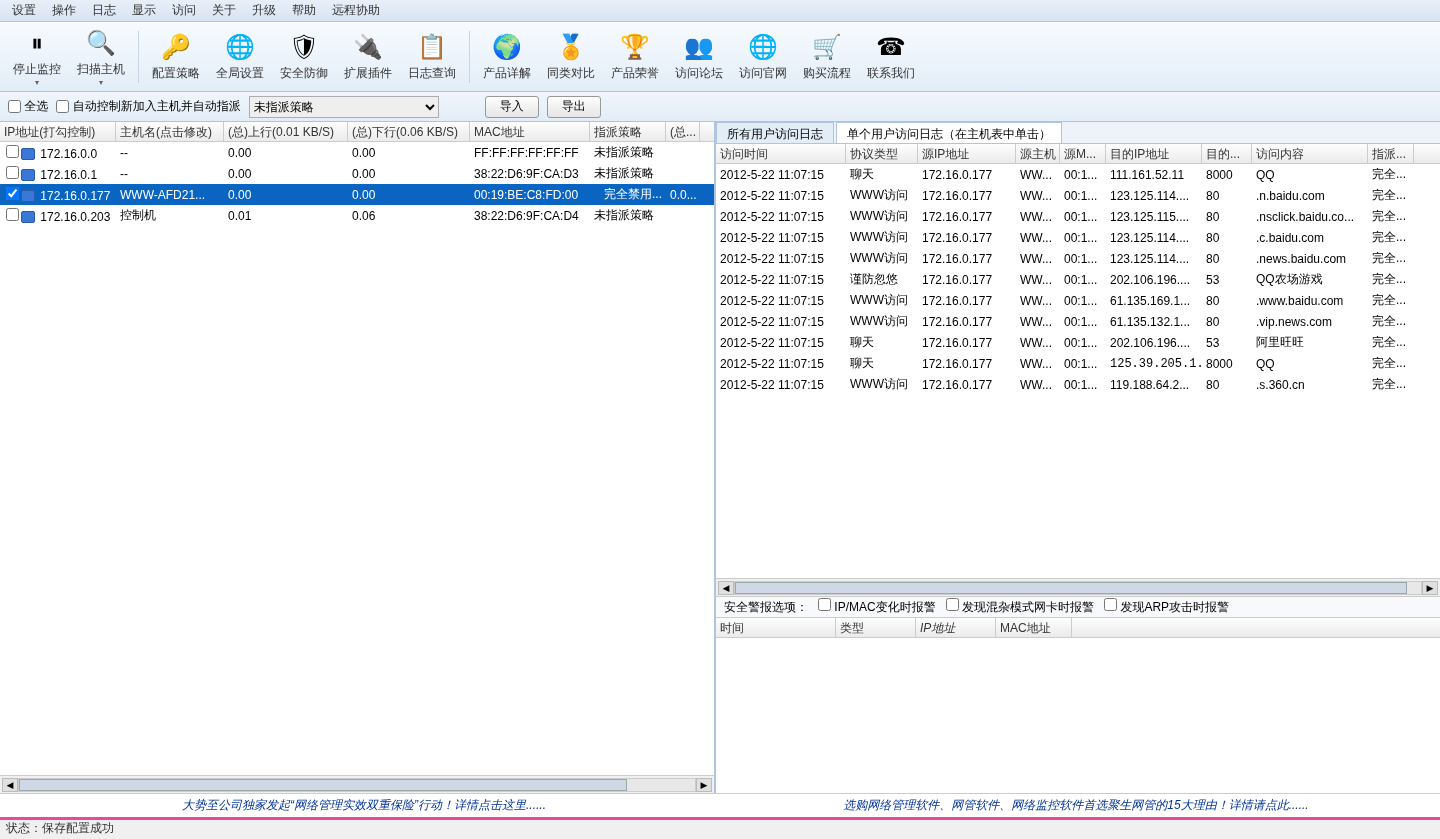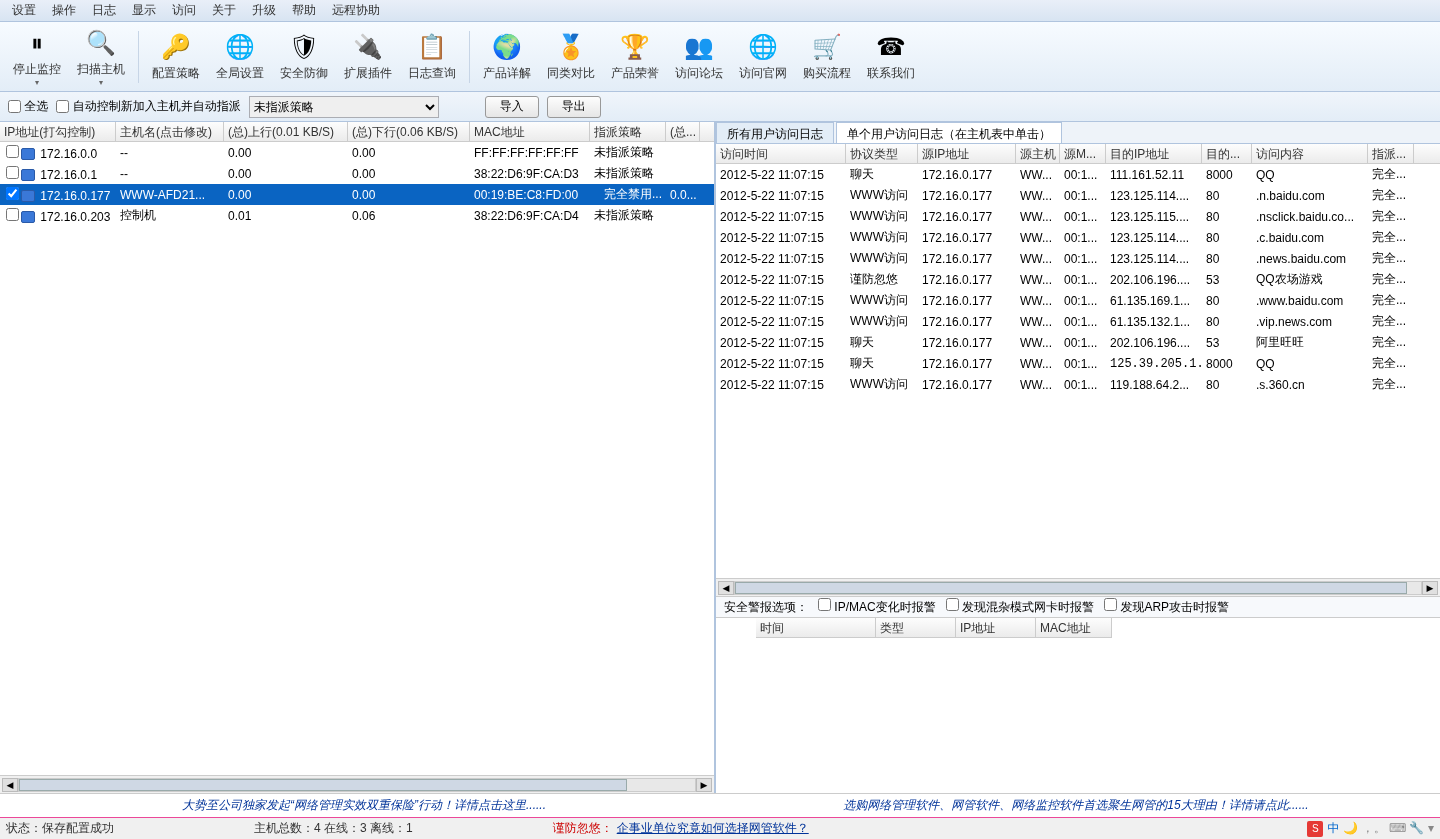--- a/index.html
+++ b/index.html
@@ -28,29 +28,29 @@
 .tablebody { flex: 1; overflow: auto; background: #fff; }
 .tr { display: flex; height: 21px; align-items: center; }
 .tr.selected { background: #0a64c2; color: #fff; }
 .tr .td { padding: 2px 4px; overflow: hidden; white-space: nowrap; }
 .tr input[type=checkbox] { margin-left: 2px; margin-right: 2px; }
 .monicon { display: inline-block; width: 14px; height: 12px; background: #3a78d8; border: 1px solid #2a5aa8; border-radius: 2px; vertical-align: middle; margin-right: 2px; }
 .tabs { display: flex; height: 22px; background: #eef3f9; border-bottom: 1px solid #b0c4de; }
 .tabs .tab { padding: 3px 10px; border: 1px solid #b0c4de; border-bottom: none; background: #e3edf7; margin-right: 2px; cursor: pointer; }
 .tabs .tab.active { background: #fff; }
 .alertbar { height: 22px; display: flex; align-items: center; background: #f7f9fc; border-top: 1px solid #ccc; border-bottom: 1px solid #ccc; padding: 0 8px; gap: 10px; }
-.alertpanel { flex: 0 0 175px; display: flex; flex-direction: row; margin-left: 40px; }
+.alertpanel { flex: 0 0 175px; display: flex; flex-direction: column; }
 .hscroll { height: 18px; background: #f0f0f0; border-top: 1px solid #ccc; display: flex; align-items: center; padding: 0 2px; }
 .hscroll .track { flex: 1; height: 14px; background: #e8e8e8; border: 1px solid #ccc; position: relative; }
 .hscroll .thumb { position: absolute; height: 100%; background: #cfd8e4; border: 1px solid #9aa; }
 .hscroll .arrow { width: 16px; height: 14px; background: #e0e0e0; border: 1px solid #bbb; font-size: 9px; display: flex; align-items: center; justify-content: center; }
 .footer1 { display: flex; height: 24px; align-items: center; border-top: 1px solid #ccc; padding: 0 8px; }
 .footer1 .ftext { color: #003399; font-style: italic; }
 .footer1 .half { width: 50%; text-align: center; }
-.statusbar { display: flex; height: 22px; background: #f0f0f0; border-top: 1px solid #ec4899; padding: 0 6px; gap: 20px; color: #333; }
+.statusbar { display: flex; height: 22px; background: #f0f0f0; border-top: 3px solid #ec4899; padding: 0 6px; gap: 20px; color: #333; flex-direction: column; }
 .statusbar .seg { display: flex; align-items: center; gap: 4px; }
 .statusbar .right { margin-left: auto; display: flex; align-items: center; gap: 4px; }
 .imeicon { width: 16px; height: 16px; background: #e53935; color: #fff; display: inline-flex; align-items: center; justify-content: center; font-size: 10px; border-radius: 2px; }
 </style>
 </head>
 <body>
 
 <div class="menubar" id="menubar">
     <span>设置</span>
     <span>操作</span>
@@ -345,21 +345,21 @@
     <div class="alertbar">
       <span>安全警报选项：</span>
       <label><input type="checkbox" style=""> <span>IP/MAC变化时报警</span></label>
       <label><input type="checkbox" style=""> <span>发现混杂模式网卡时报警</span></label>
       <label><input type="checkbox" style=""> <span>发现ARP攻击时报警</span></label>
     </div>
     <div class="alertpanel">
       <div class="tableheader" id="alertHeader">
           <div class="th" style="width: 120px;">时间</div>
           <div class="th" style="width: 80px;">类型</div>
-          <div class="th" style="width: 80px;">IP地址</div>
+          <div class="th" style="width: 80px; font-style: italic;">IP地址</div>
           <div class="th" style="width: 76px;">MAC地址</div>
         </div>
       <div class="tablebody" style="flex:1"></div>
     </div>
   </div>
 </div>
 
 <div class="footer1">
   <div class="half ftext">大势至公司独家发起“网络管理实效双重保险”行动！详情点击这里......</div>
   <div class="half ftext">选购网络管理软件、网管软件、网络监控软件首选聚生网管的15大理由！详情请点此......</div>

